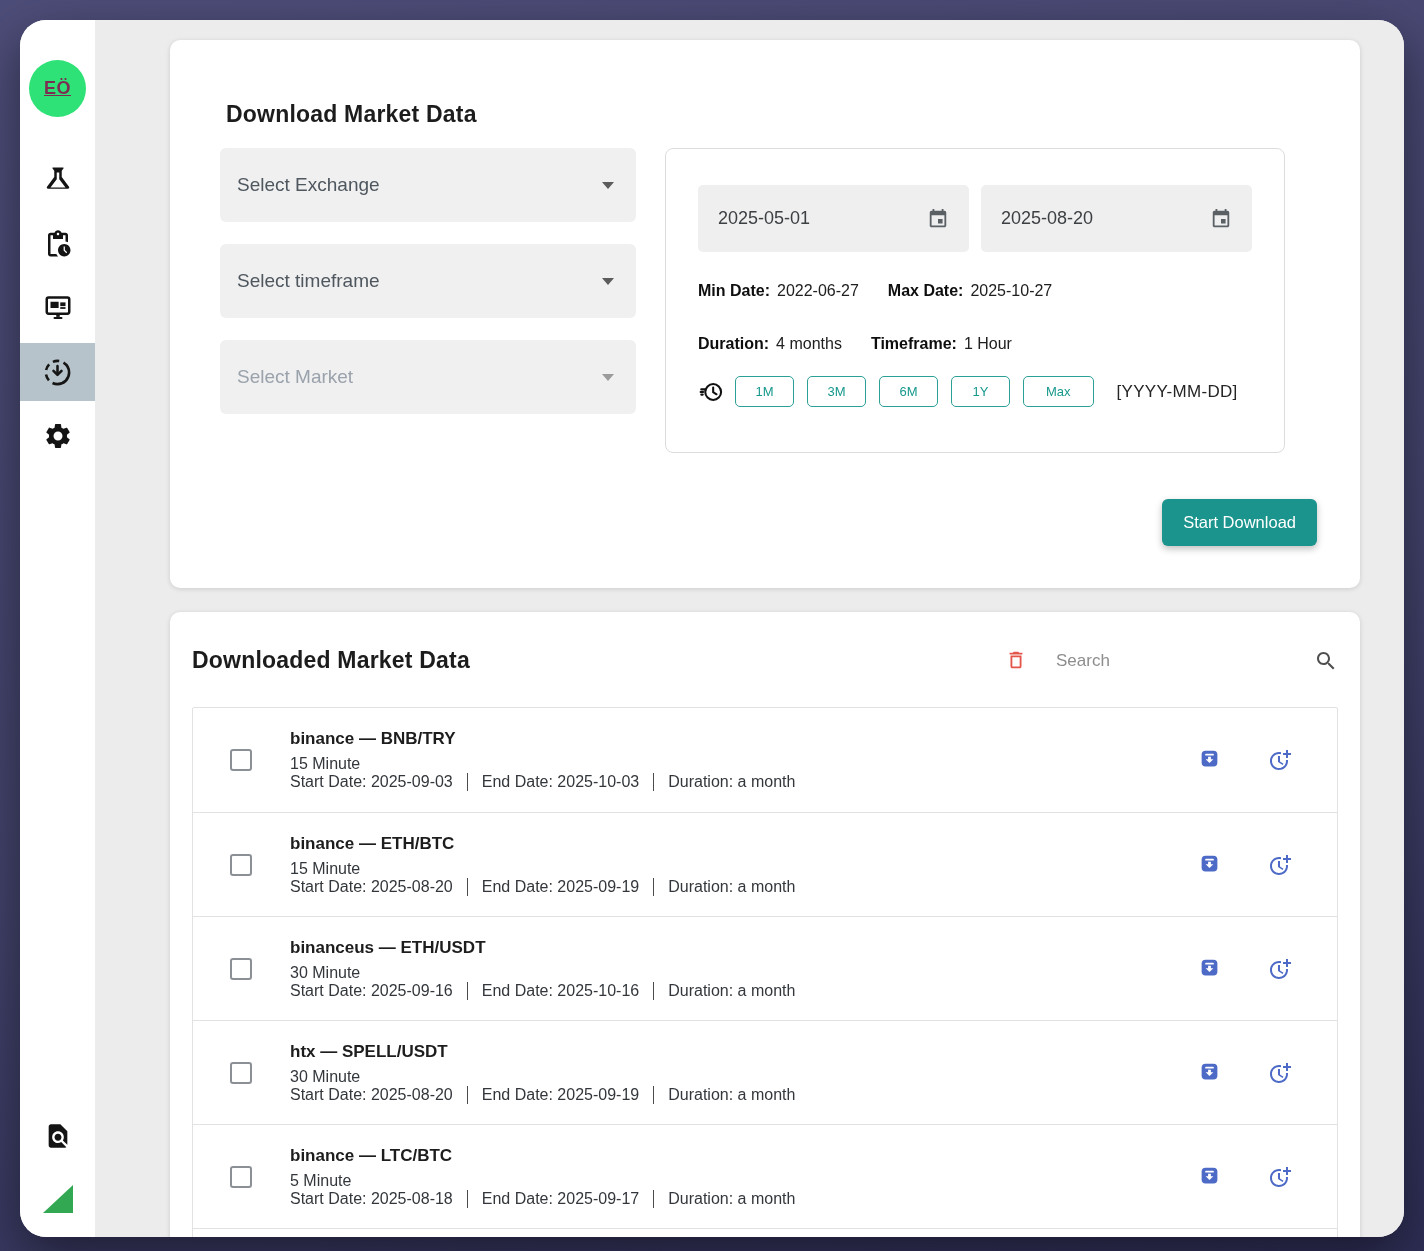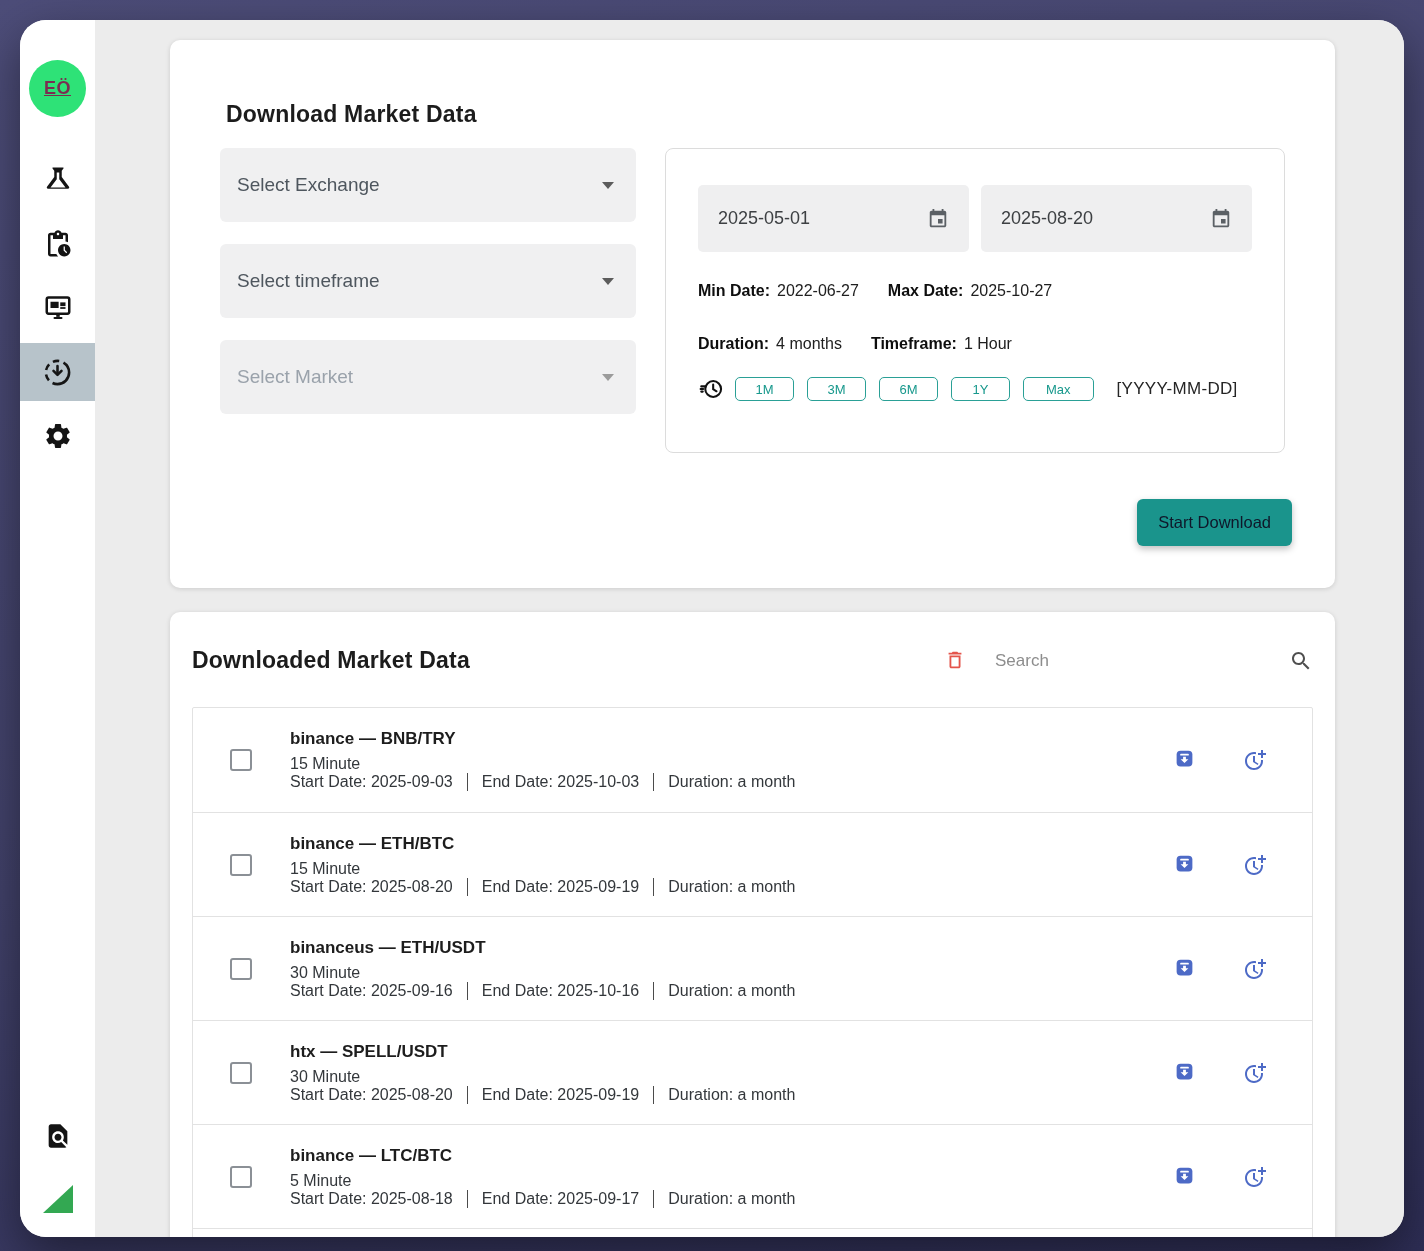--- a/index.html
+++ b/index.html
@@ -45,21 +45,21 @@
   .nav-gear { margin-top: 18px; }
   .sb-spacer { flex: 1; }
   .nav-find { margin-bottom: 0; }
   .resize-triangle {
     margin-top: 32px; margin-bottom: 24px;
     width: 0; height: 0;
     border-bottom: 28px solid #33a852;
     border-left: 30px solid transparent;
   }
   
-  .main { flex: 1; background: #ececec; padding: 20px 69px 0 75px; overflow: hidden; }
+  .main { flex: 1; background: #ececec; padding: 20px 44px 0 75px; overflow: hidden; }
   .card {
     background: #ffffff; border-radius: 10px;
     box-shadow: 0 1px 5px rgba(0,0,0,.14);
   }
   
   .card-download { height: 548px; padding: 61px 43px 0 50px; position: relative; }
   .card-download h1 {
     font-size: 23px; font-weight: 600; color: #1c1c1c; margin-left: 6px; letter-spacing: .2px;
   }
   .form-row { display: flex; margin-top: 20px; }
@@ -92,43 +92,43 @@
   .date-input .date-value { font-size: 18px; color: #3d4043; }
   .date-input svg { width: 22px; height: 22px; color: #5b6065; }
   .meta-line { margin-top: 30px; font-size: 16px; color: #202020; display: flex; align-items: baseline; }
   .meta-line.second { margin-top: 35px; }
   .meta-label { font-weight: 700; color: #0e0e0e; margin-right: 7px; }
   .meta-group + .meta-group { margin-left: 29px; }
   .quick-row { margin-top: 23px; display: flex; align-items: center; }
   .history-icon { width: 26px; height: 26px; color: #111; margin-right: 11px; flex-shrink: 0; }
   .quick-btns { display: flex; gap: 13px; }
   .quick-btn {
-    min-width: 59px; height: 24px; padding: 0 18px;
+    min-width: 59px; height: 31px; padding: 0 18px;
     background: #fff; border: 1px solid #2aa096; border-radius: 5px;
     color: #17988c; font-size: 13px; font-weight: 500; cursor: pointer;
     font-family: inherit;
   }
   .quick-btn.max { padding: 0 22px; }
   .format-hint { margin-left: 23px; font-size: 17px; color: #252525; letter-spacing: .3px; }
   .start-btn {
     position: absolute; right: 43px; bottom: 42px;
     height: 47px; padding: 0 21px;
-    background: #1a948c; color: #0f172a; border: none; border-radius: 6px;
+    background: #1a948c; color: #ffffff; border: none; border-radius: 6px;
     font-size: 16.5px; font-family: inherit; cursor: pointer;
     box-shadow: 0 3px 7px rgba(0,0,0,.25);
     margin-top: 10px;
   }
   
   .card-list { margin-top: 24px; height: 900px; padding: 0 22px; }
   .list-header { display: flex; align-items: center; padding-top: 33px; height: 64px; }
   .list-header h2 { font-size: 23px; font-weight: 600; color: #1c1c1c; letter-spacing: .2px; }
   .header-actions { margin-left: auto; display: flex; align-items: center; }
   .trash-btn { background: none; border: none; cursor: pointer; width: 24px; height: 24px; color: #e4544b; }
   .trash-btn svg { width: 22px; height: 22px; }
-  .search-wrap { display: flex; align-items: center; margin-left: 28px; gap: 36px; }
+  .search-wrap { display: flex; align-items: center; margin-left: 28px; }
   .search-input {
     border: none; outline: none; background: transparent;
     width: 258px; font-size: 17px; color: #333; font-family: inherit;
   }
   .search-input::placeholder { color: #8d8d8d; }
   .search-icon { width: 24px; height: 24px; color: #4f4f4f; cursor: pointer; flex-shrink: 0; }
   .rows { margin-top: 31px; border: 1px solid #e2e2e2; border-radius: 2px; }
   .row {
     height: 104px; display: flex; align-items: center;
     padding-left: 37px; padding-right: 45px;

